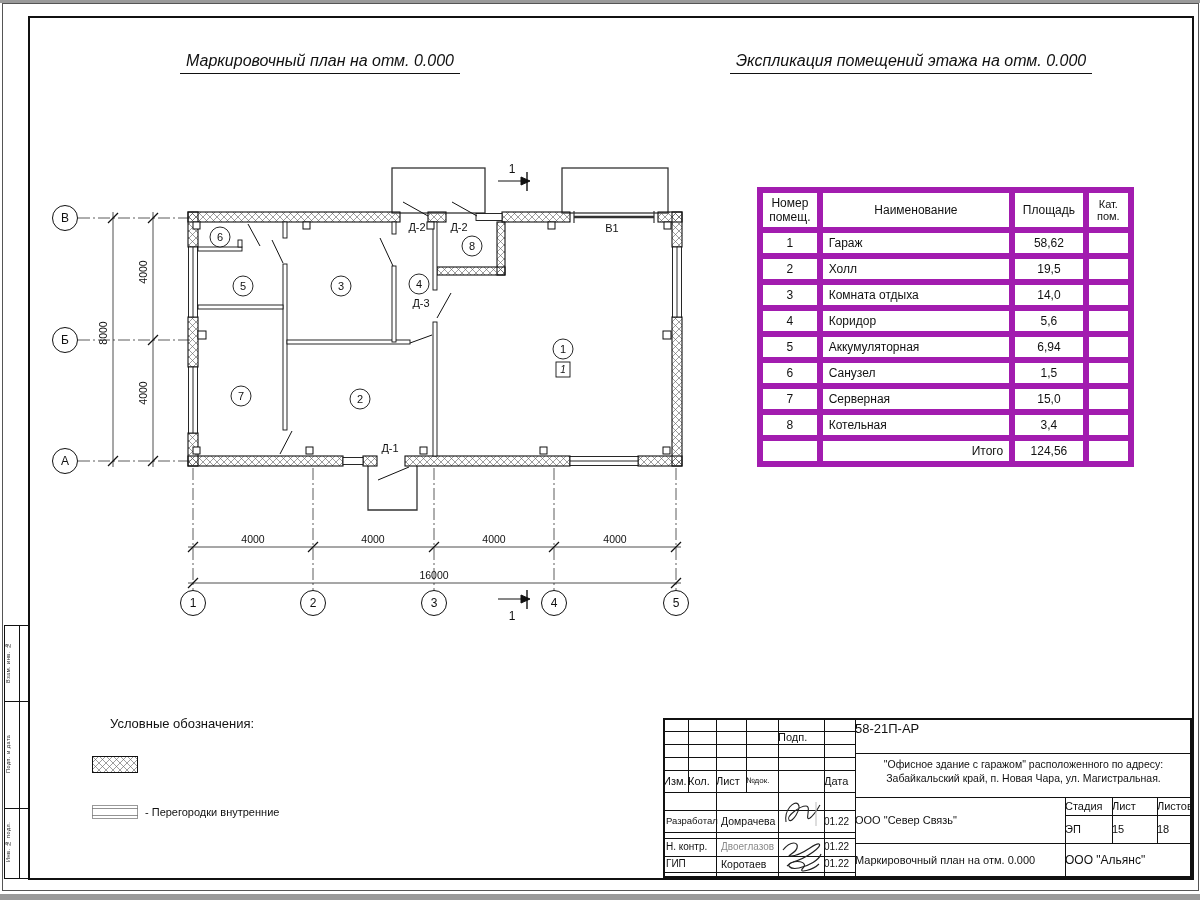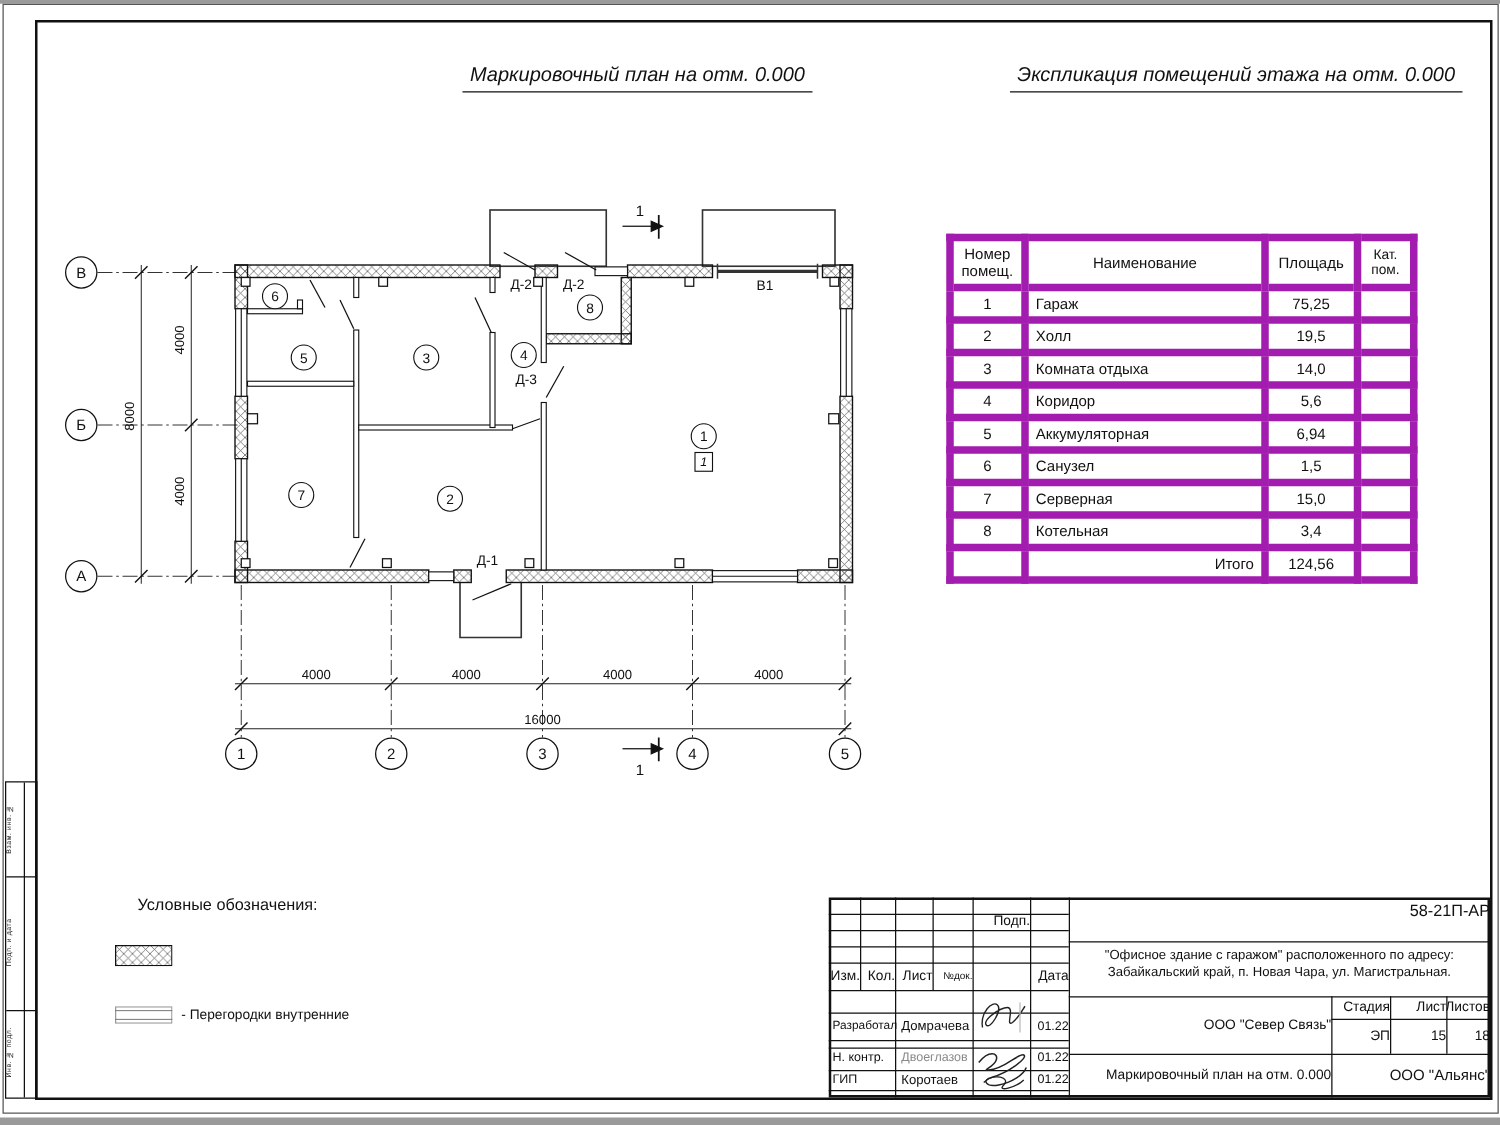--- a/index.html
+++ b/index.html
@@ -1,21 +1,21 @@
 <!DOCTYPE html>
 <html><head>
 <meta charset="utf-8">
 <style>
   html,body{margin:0;padding:0;background:#aeaeae;font-family:"Liberation Sans",sans-serif;color:#111;}
   #sheet{position:relative;width:1200px;height:900px;background:#fff;overflow:hidden;
          box-shadow:inset 0 3px 0 #9a9a9a, inset 0 -6px 0 #9a9a9a;}
   .abs{position:absolute;}
   .hl{position:absolute;background:#111;height:1px;}
   .vl{position:absolute;background:#111;width:1px;}
-  .cellt{position:absolute;display:flex;align-items:center;justify-content:flex-end;
+  .cellt{position:absolute;display:flex;align-items:center;justify-content:flex-start;
          text-align:center;font-size:11px;line-height:1.15;}
   .left{justify-content:flex-start;text-align:center;}
   .title{font-style:italic;font-size:16px;white-space:nowrap;
          border-bottom:1px solid #111;padding:0 6px 3px 6px;}
   table.expl{border-collapse:collapse;font-size:12px;}
   table.expl td,table.expl th{border:6px solid #a21caf;padding:0 6px;height:20px;
          font-weight:normal;vertical-align:middle;}
   table.expl{border:2px solid #111;}
   table.expl th{border-bottom:2px solid #111;}
   .vtext{position:absolute;writing-mode:vertical-rl;transform:rotate(180deg);
@@ -250,21 +250,21 @@
     <tbody>
         <tr style="height:40px;">
       <th style="width:42px;">Номер помещ.</th>
       <th style="width:240px;">Наименование</th>
       <th style="width:58px;">Площадь</th>
       <th style="width:31px;font-size:11px;">Кат. пом.</th>
     </tr>
     <tr>
       <td align="center">1</td>
           <td>Гараж</td>
-      <td align="center">75,25</td>
+      <td align="center">58,62</td>
           <td></td>
         </tr>
     <tr>
       <td align="center">2</td>
           <td>Холл</td>
       <td align="center">19,5</td>
           <td></td>
         </tr>
     <tr>
       <td align="center">3</td>

